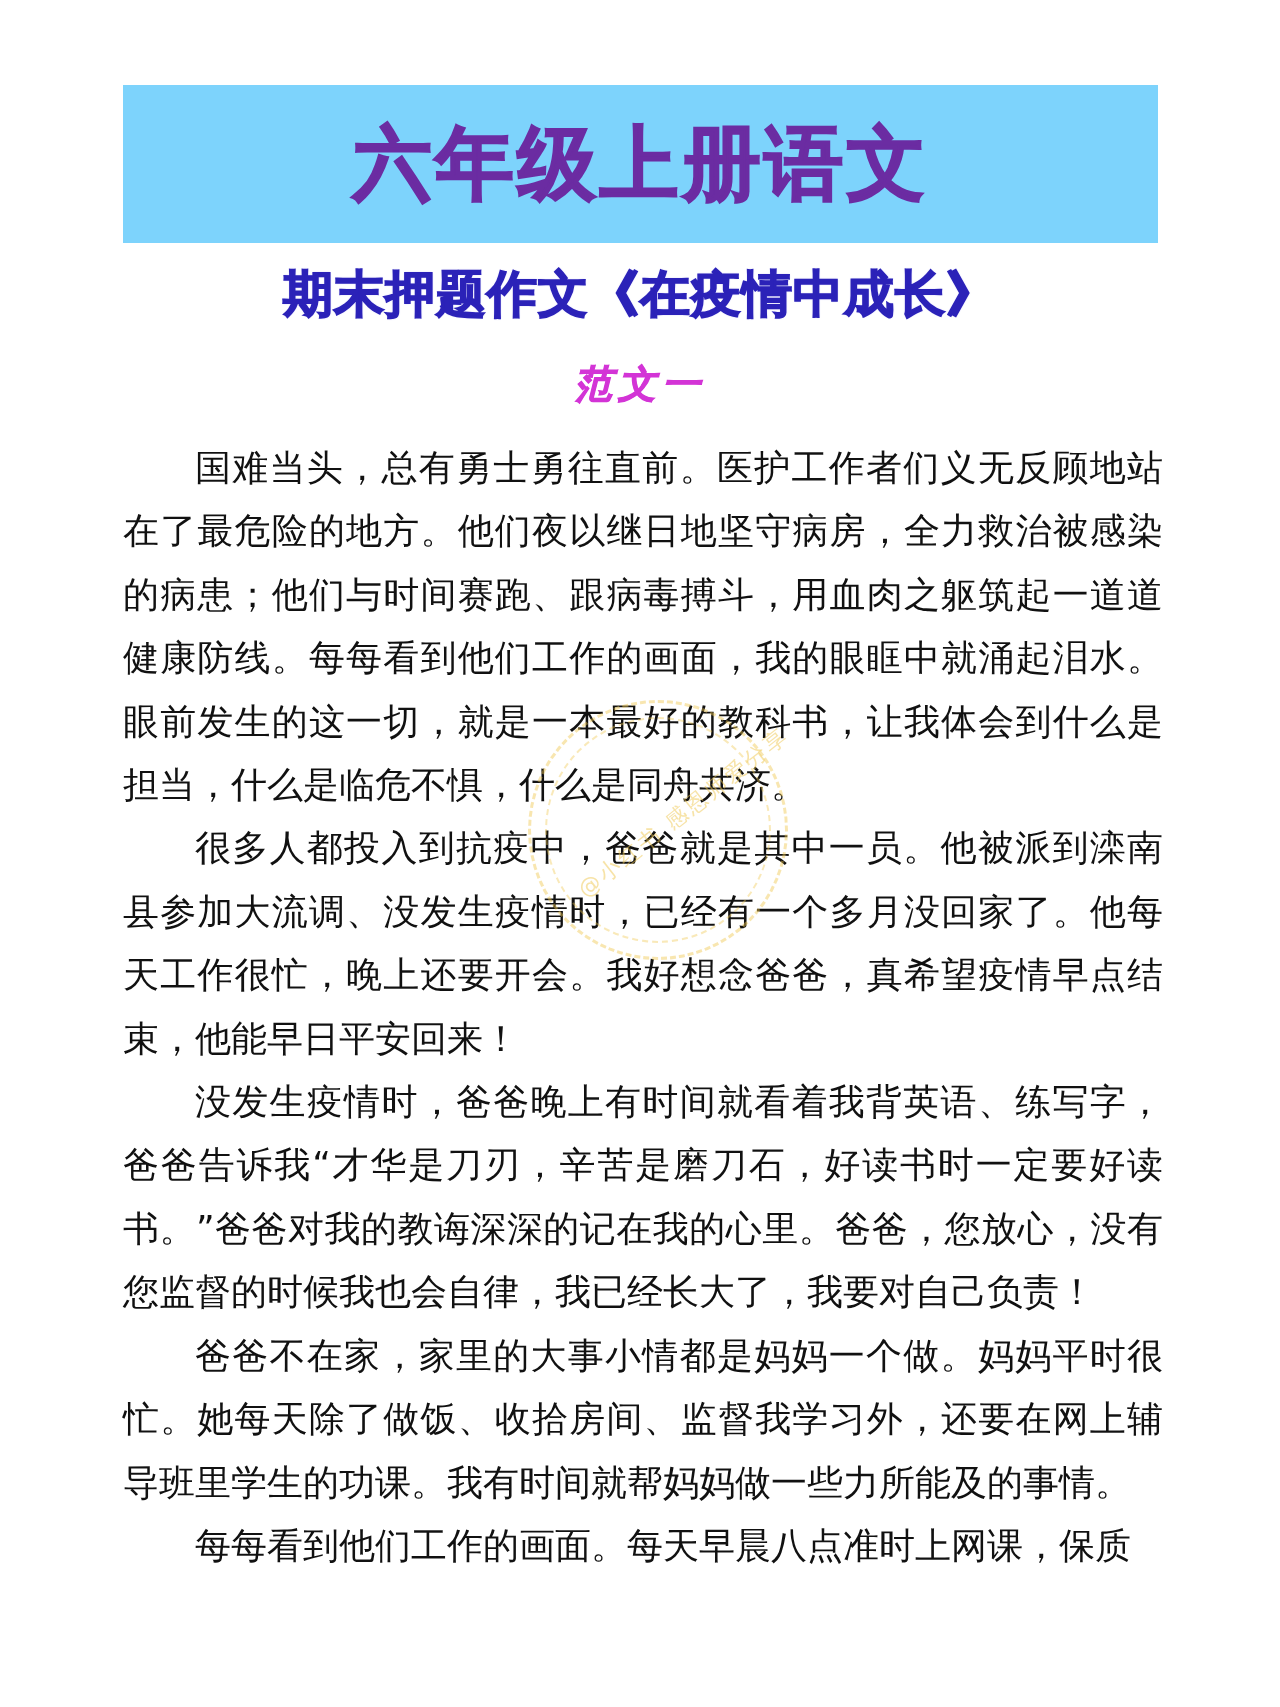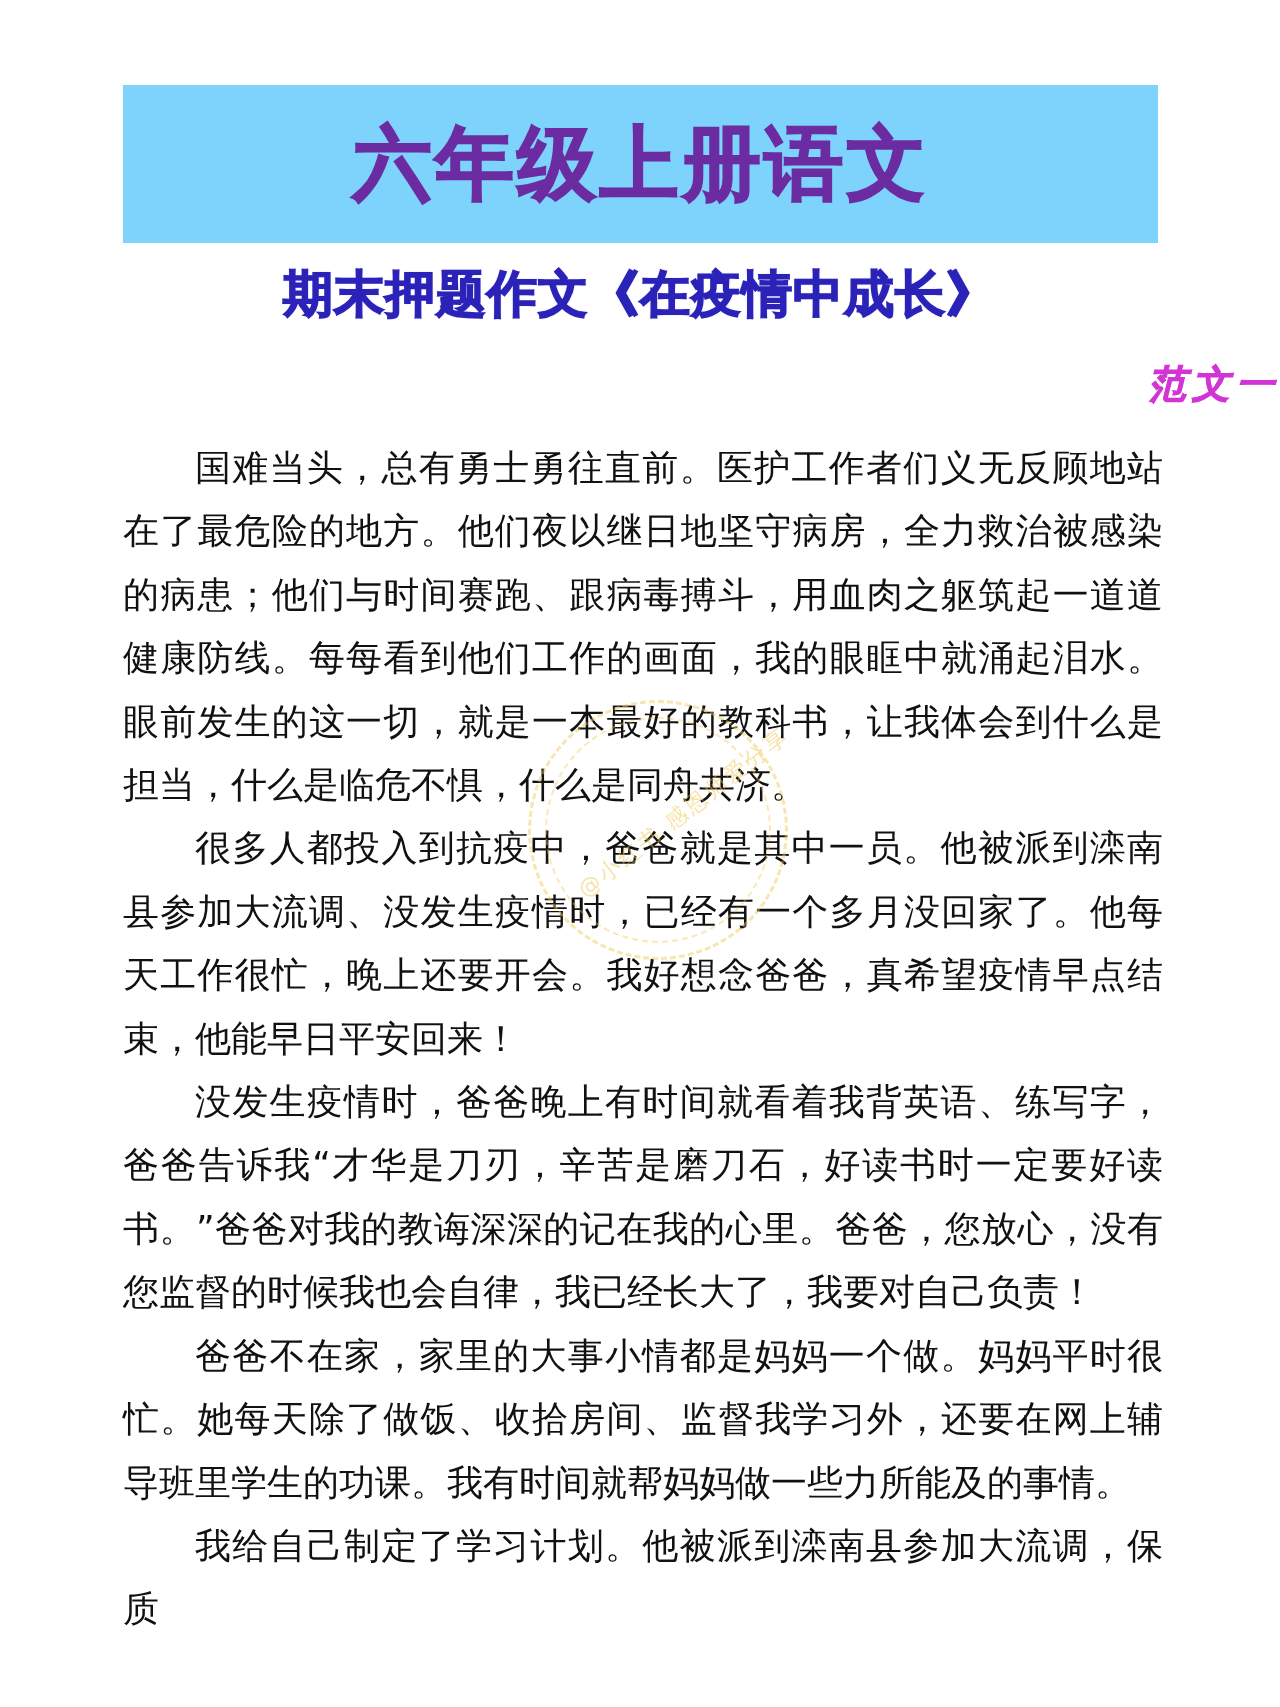--- a/index.html
+++ b/index.html
@@ -54,21 +54,21 @@
       color: #2b22b8;
       letter-spacing: 1px;
       -webkit-text-stroke: 1.5px #2b22b8;
       text-shadow: 0 0 2px #9d9bf0;
     }
     .section-label {
       position: absolute;
       left: 0;
       top: 360px;
       width: 1280px;
-      text-align: right;
+      text-align: center;
       font-family: "DejaVu Serif", serif;
       font-weight: bold;
       font-style: italic;
       font-size: 38px;
       line-height: 48px;
       color: #d334d6;
       letter-spacing: 6px;
       -webkit-text-stroke: 1px #d334d6;
     }
     .essay {
@@ -127,21 +127,21 @@
 
   <div class="subtitle">期末押题作文《在疫情中成长》</div>
 
   <div class="section-label">范文一</div>
 
   <div class="essay">
     <p>国难当头，总有勇士勇往直前。医护工作者们义无反顾地站在了最危险的地方。他们夜以继日地坚守病房，全力救治被感染的病患；他们与时间赛跑、跟病毒搏斗，用血肉之躯筑起一道道健康防线。每每看到他们工作的画面，我的眼眶中就涌起泪水。眼前发生的这一切，就是一本最好的教科书，让我体会到什么是担当，什么是临危不惧，什么是同舟共济。</p>
     <p>很多人都投入到抗疫中，爸爸就是其中一员。他被派到滦南县参加大流调、没发生疫情时，已经有一个多月没回家了。他每天工作很忙，晚上还要开会。我好想念爸爸，真希望疫情早点结束，他能早日平安回来！</p>
     <p>没发生疫情时，爸爸晚上有时间就看着我背英语、练写字，爸爸告诉我“才华是刀刃，辛苦是磨刀石，好读书时一定要好读书。”爸爸对我的教诲深深的记在我的心里。爸爸，您放心，没有您监督的时候我也会自律，我已经长大了，我要对自己负责！</p>
     <p>爸爸不在家，家里的大事小情都是妈妈一个做。妈妈平时很忙。她每天除了做饭、收拾房间、监督我学习外，还要在网上辅导班里学生的功课。我有时间就帮妈妈做一些力所能及的事情。</p>
-    <p>我给自己制定了学习计划。他被派到滦南县参加大流调，保质</p>
+    <p>每每看到他们工作的画面。每天早晨八点准时上网课，保质</p>
   </div>
 
   <div class="watermark">
     <div class="watermark-inner"></div>
     <div class="watermark-text">@小红书 感恩师爱分享</div>
   </div>
 
 </div>
 
 </body></html>

